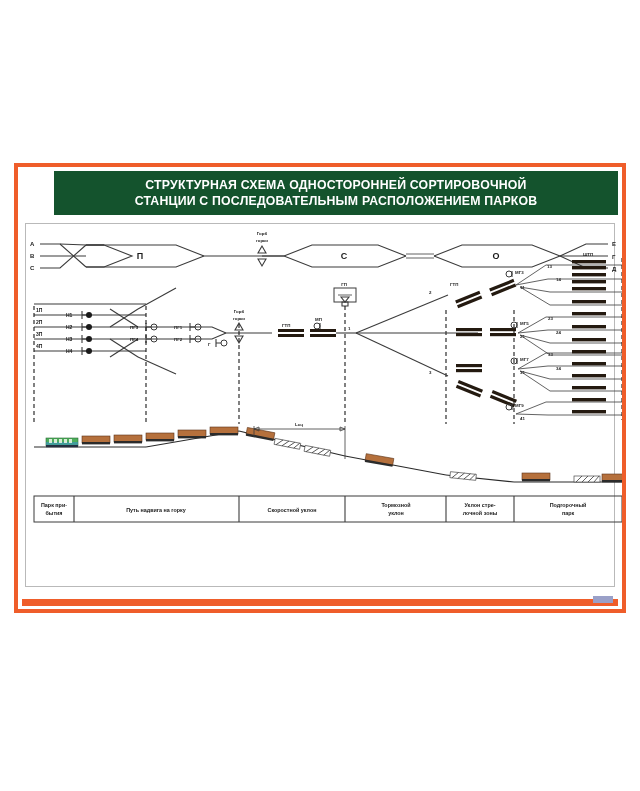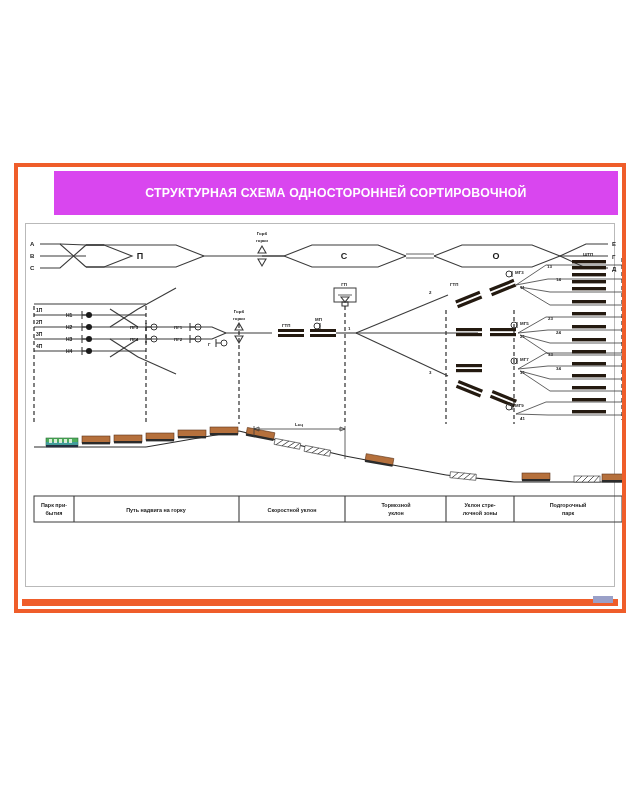--- a/index.html
+++ b/index.html
@@ -13,21 +13,21 @@
   }
   #posterInner{
     position:absolute;left:0;top:0;right:0;bottom:0;
     background:#ffffff;
     overflow:hidden;
   }
 
   
   .titlebar{
     position:absolute;left:4px;top:4px;right:4px;height:44px;
-    background:#d946ef;
+    background:#14532d;
     display:flex;align-items:center;justify-content:center;
     box-sizing:border-box;
     margin-left:32px;
   }
   .titlebar .t{
     color:#ffffff;font-weight:bold;font-size:12.3px;line-height:16px;
     text-align:center;letter-spacing:0.2px;
   }
 
   
@@ -59,20 +59,21 @@
 </style>
 </head>
 <body>
 
 <div id="poster">
   <div id="posterInner">
 
     <div class="titlebar">
       <div class="t">
         <div>СТРУКТУРНАЯ СХЕМА ОДНОСТОРОННЕЙ СОРТИРОВОЧНОЙ</div>
+        <div>СТАНЦИИ С ПОСЛЕДОВАТЕЛЬНЫМ РАСПОЛОЖЕНИЕМ ПАРКОВ</div>
       </div>
     </div>
 
     <div class="work">
       <svg width="598" height="370" viewBox="0 0 598 370">
 
         <g>
 
           <text class="lbl" x="4" y="22">А</text>
           <text class="lbl" x="4" y="34">В</text>

